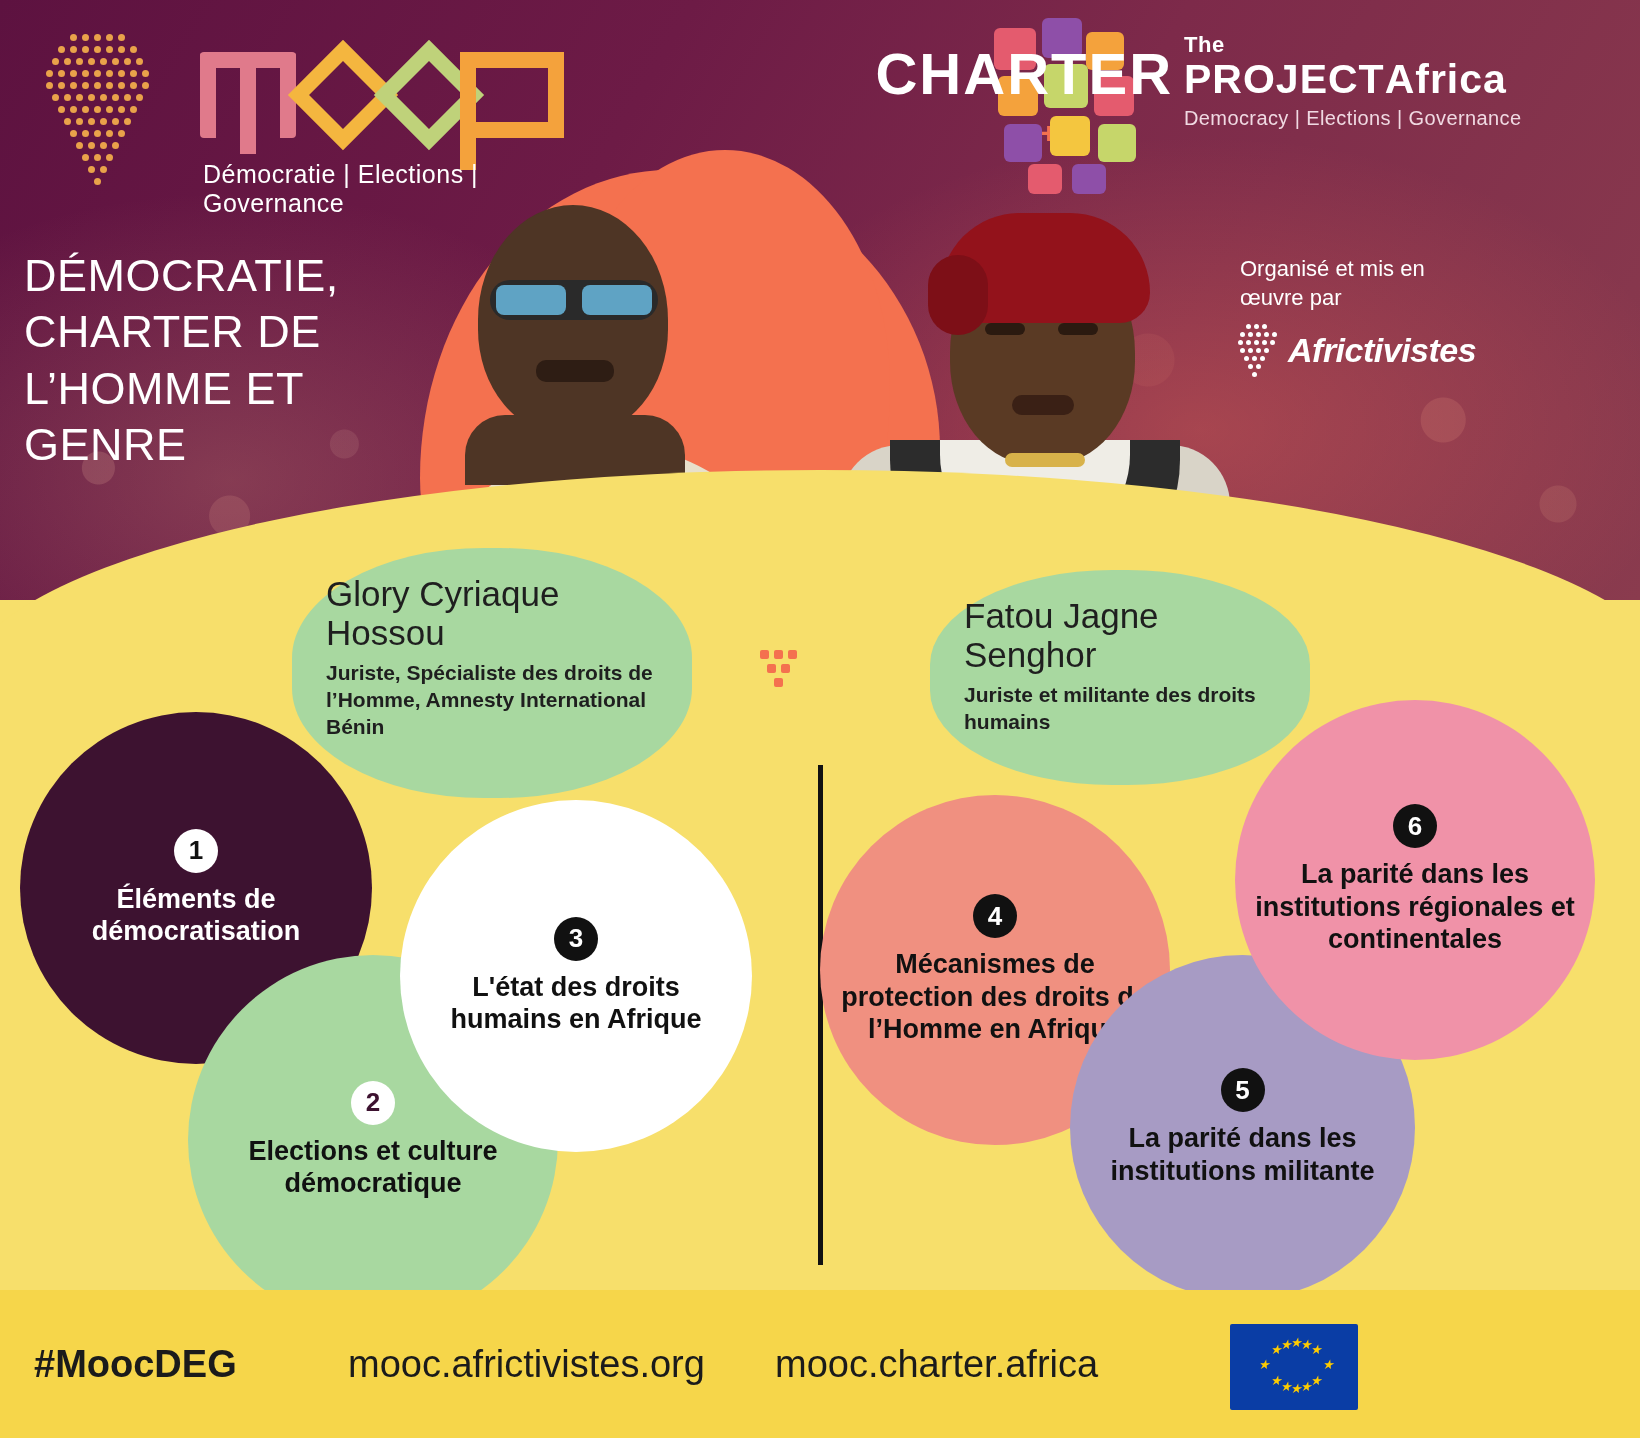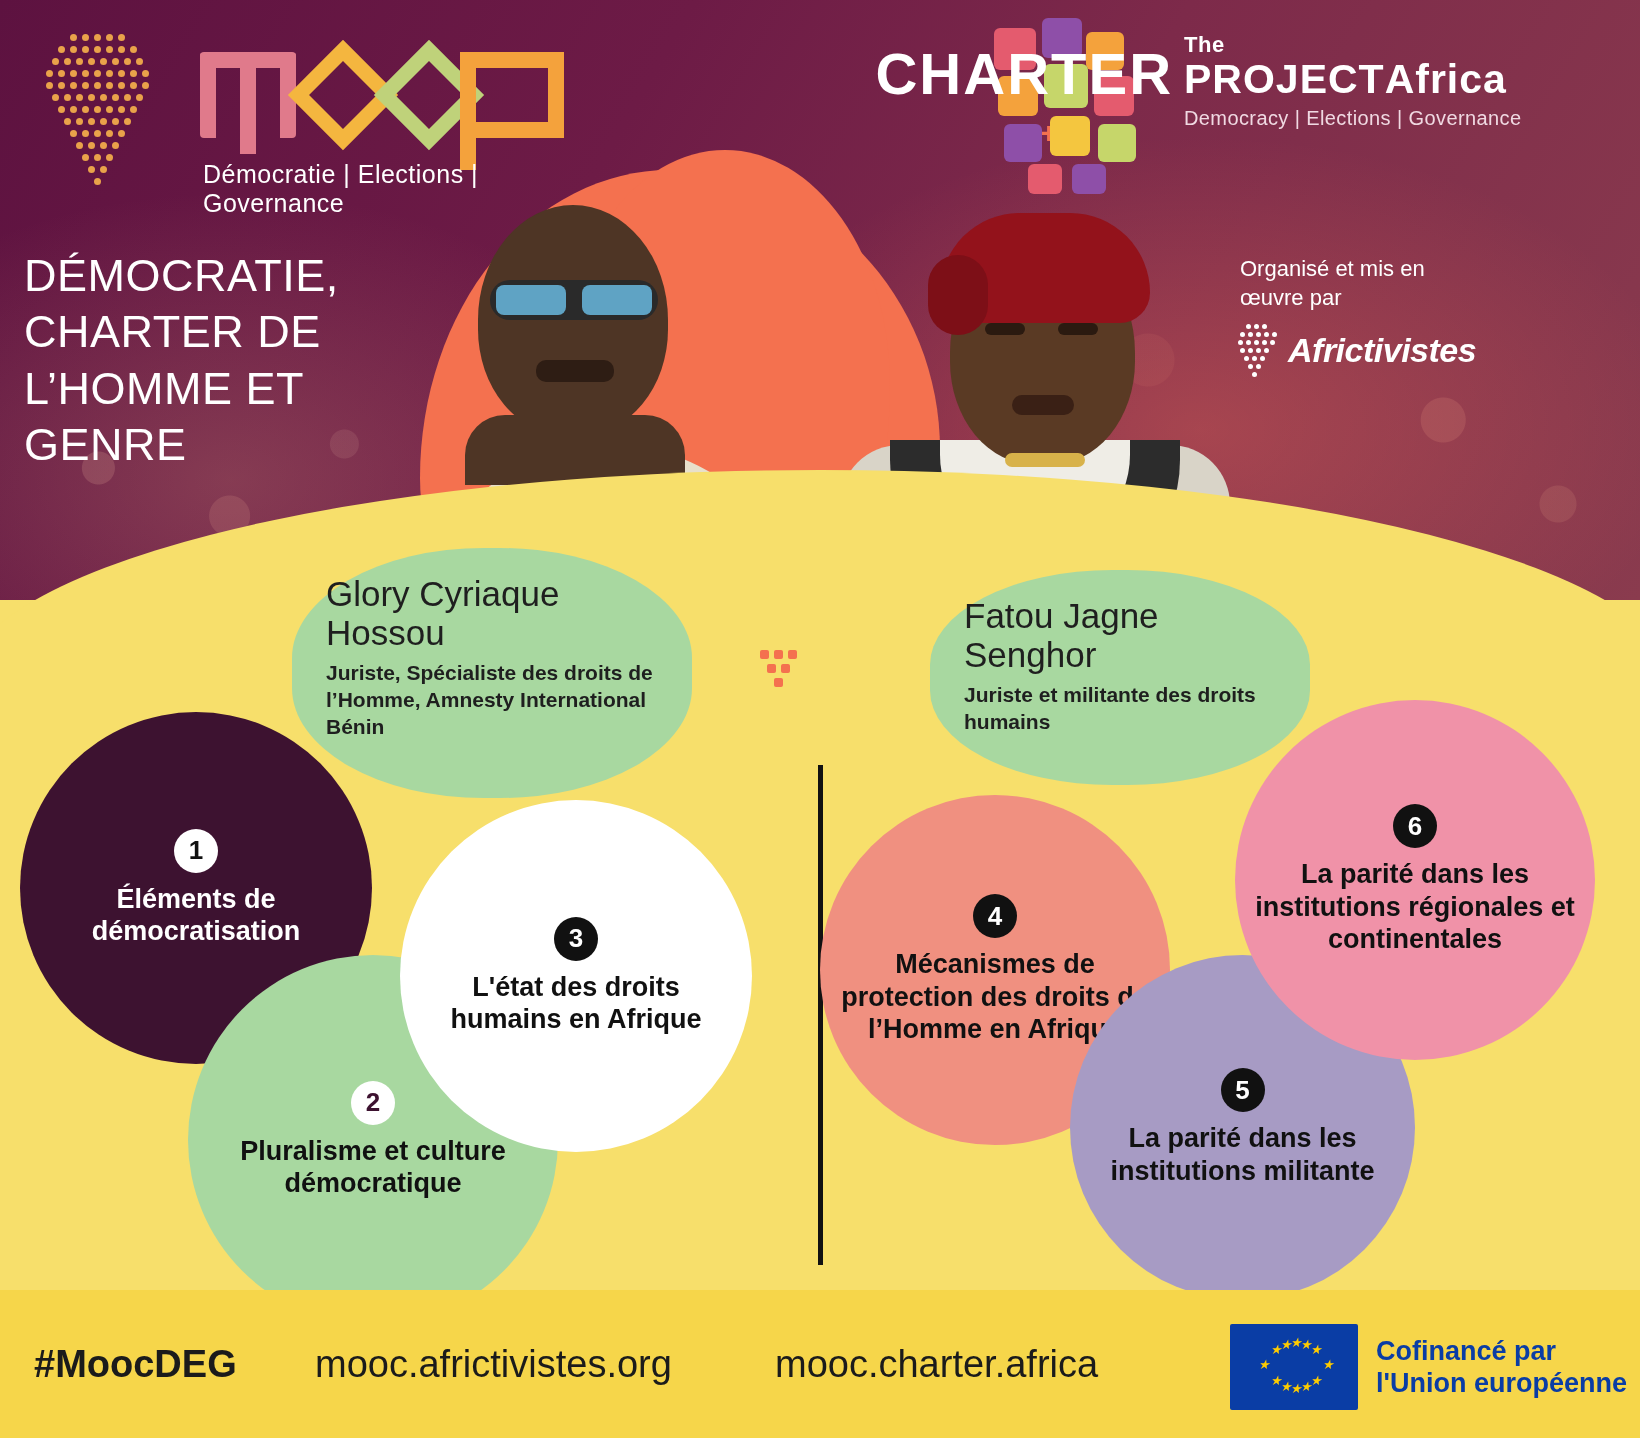--- a/index.html
+++ b/index.html
@@ -150,21 +150,21 @@
   .t5 .num{background:#111;color:#fff;}
   .t6{left:1235px;top:700px;width:360px;height:360px;background:#F092A8;color:#111;}
   .t6 .num{background:#111;color:#fff;}
 
   
   .footer{
     position:absolute;left:0;bottom:0;width:1640px;height:148px;background:#F6D64A;
     display:flex;align-items:center;
   }
   .footer .hash{position:absolute;left:34px;font-size:38px;font-weight:700;color:#1b1b1b;}
-  .footer .u1{position:absolute;left:315px;font-size:38px;color:#1b1b1b;}
+  .footer .u1{position:absolute;left:348px;font-size:38px;color:#1b1b1b;}
   .footer .u2{position:absolute;left:775px;font-size:38px;color:#1b1b1b;}
   .eu{position:absolute;left:1230px;top:34px;display:flex;align-items:center;gap:18px;}
   .eu-flag{width:128px;height:86px;background:#0A3DA5;position:relative;border-radius:2px;}
   .eu-flag i{position:absolute;color:#FFCC00;font-size:13px;line-height:13px;}
   .eu-text{font-size:27px;font-weight:700;color:#0A3DA5;line-height:1.2;}
 </style>
 </head>
 <body>
 
 <div class="stage">
@@ -369,21 +369,21 @@
   </div>
 
   <div class="divider"></div>
 
   <div class="topic t1">
     <div class="num">1</div>
     <div class="lab">Éléments de démocratisation</div>
   </div>
   <div class="topic t2">
     <div class="num">2</div>
-    <div class="lab">Pluralisme et culture démocratique</div>
+    <div class="lab">Elections et culture démocratique</div>
   </div>
   <div class="topic t3">
     <div class="num">3</div>
     <div class="lab">L'état des droits humains en Afrique</div>
   </div>
   <div class="topic t4">
     <div class="num">4</div>
     <div class="lab">Mécanismes de protection des droits de l’Homme en Afrique</div>
   </div>
   <div class="topic t5">
@@ -407,20 +407,16 @@
         <i style="left:80px;top:50px">★</i>
         <i style="left:60px;top:58px">★</i>
         <i style="left:40px;top:50px">★</i>
         <i style="left:28px;top:34px">★</i>
         <i style="left:40px;top:19px">★</i>
         <i style="left:50px;top:14px">★</i>
         <i style="left:70px;top:14px">★</i>
         <i style="left:70px;top:56px">★</i>
         <i style="left:50px;top:56px">★</i>
       </div>
-      <div class="eu-text">
-        <div>Cofinancé par</div>
-        <div>l'Union européenne</div>
-      </div>
     </div>
   </div>
 
 </div>
 
 </body></html>

